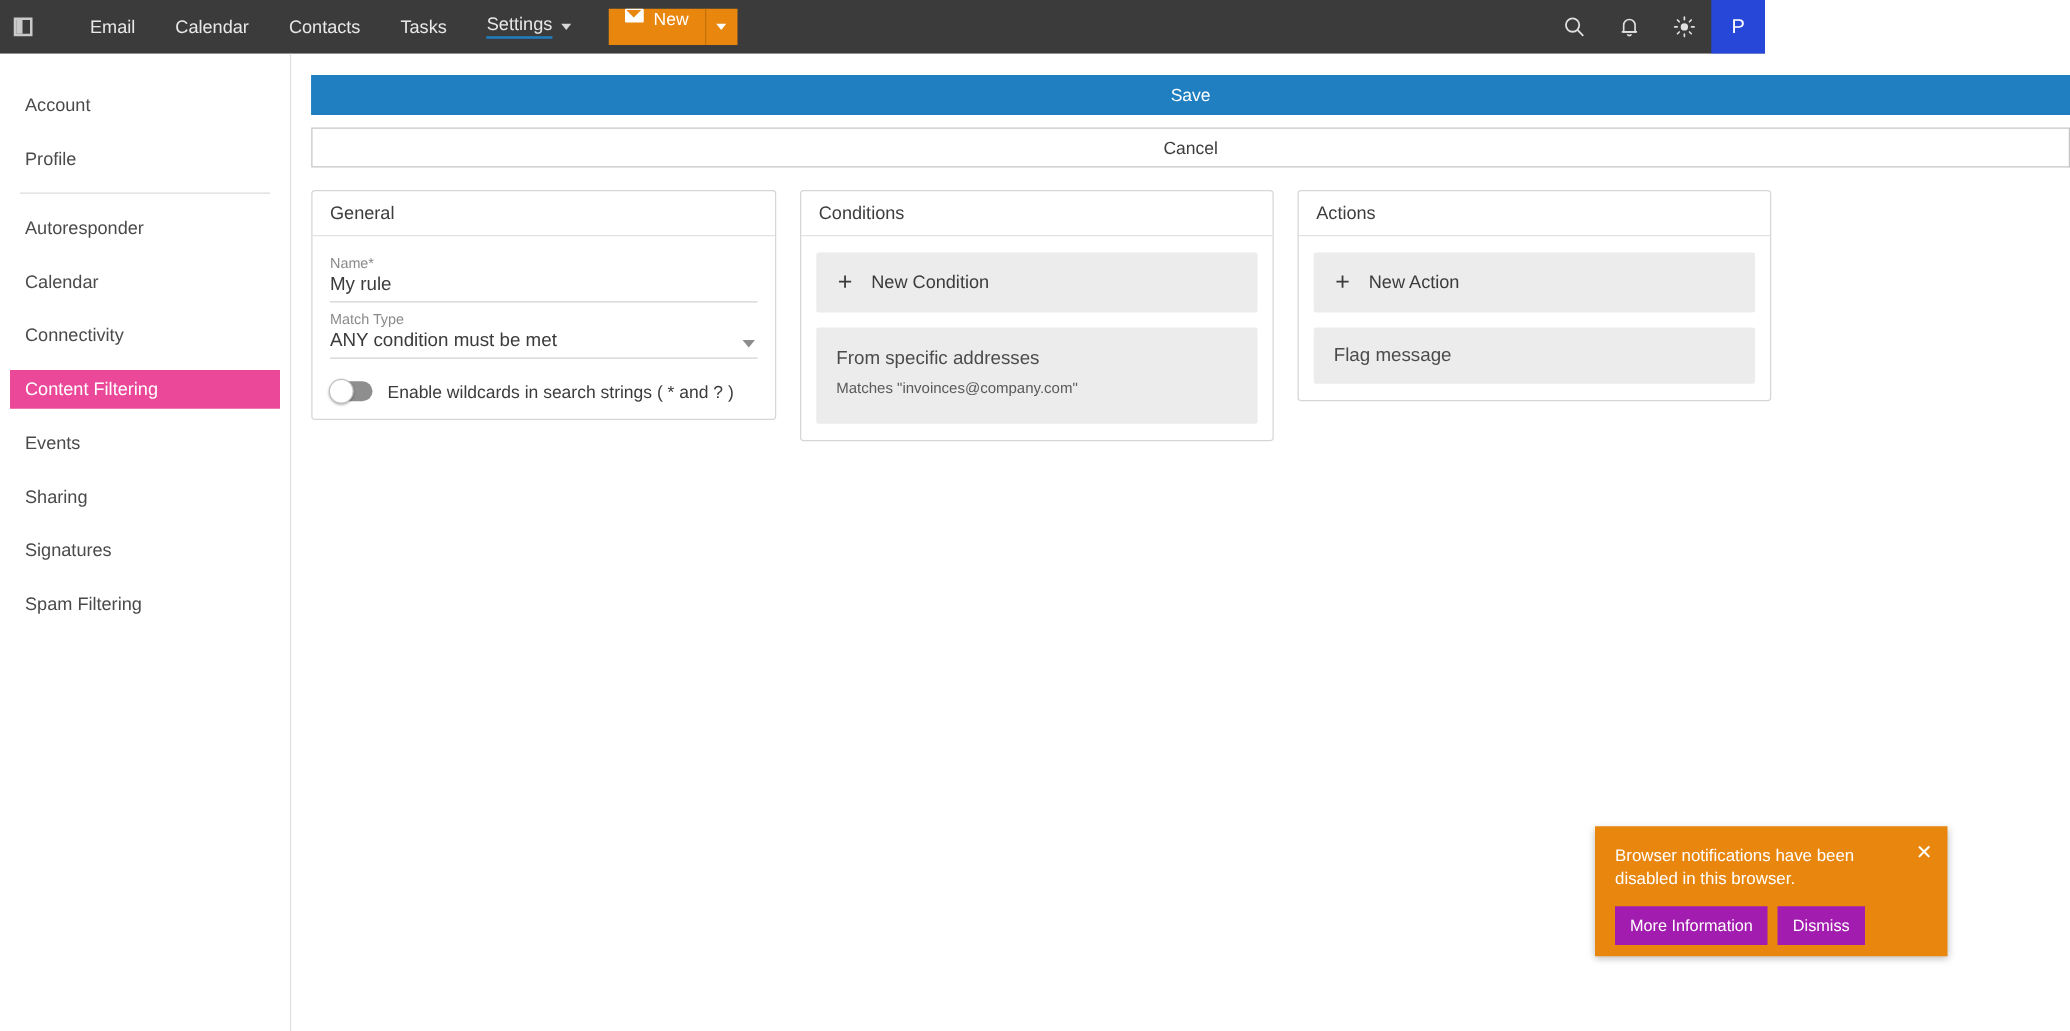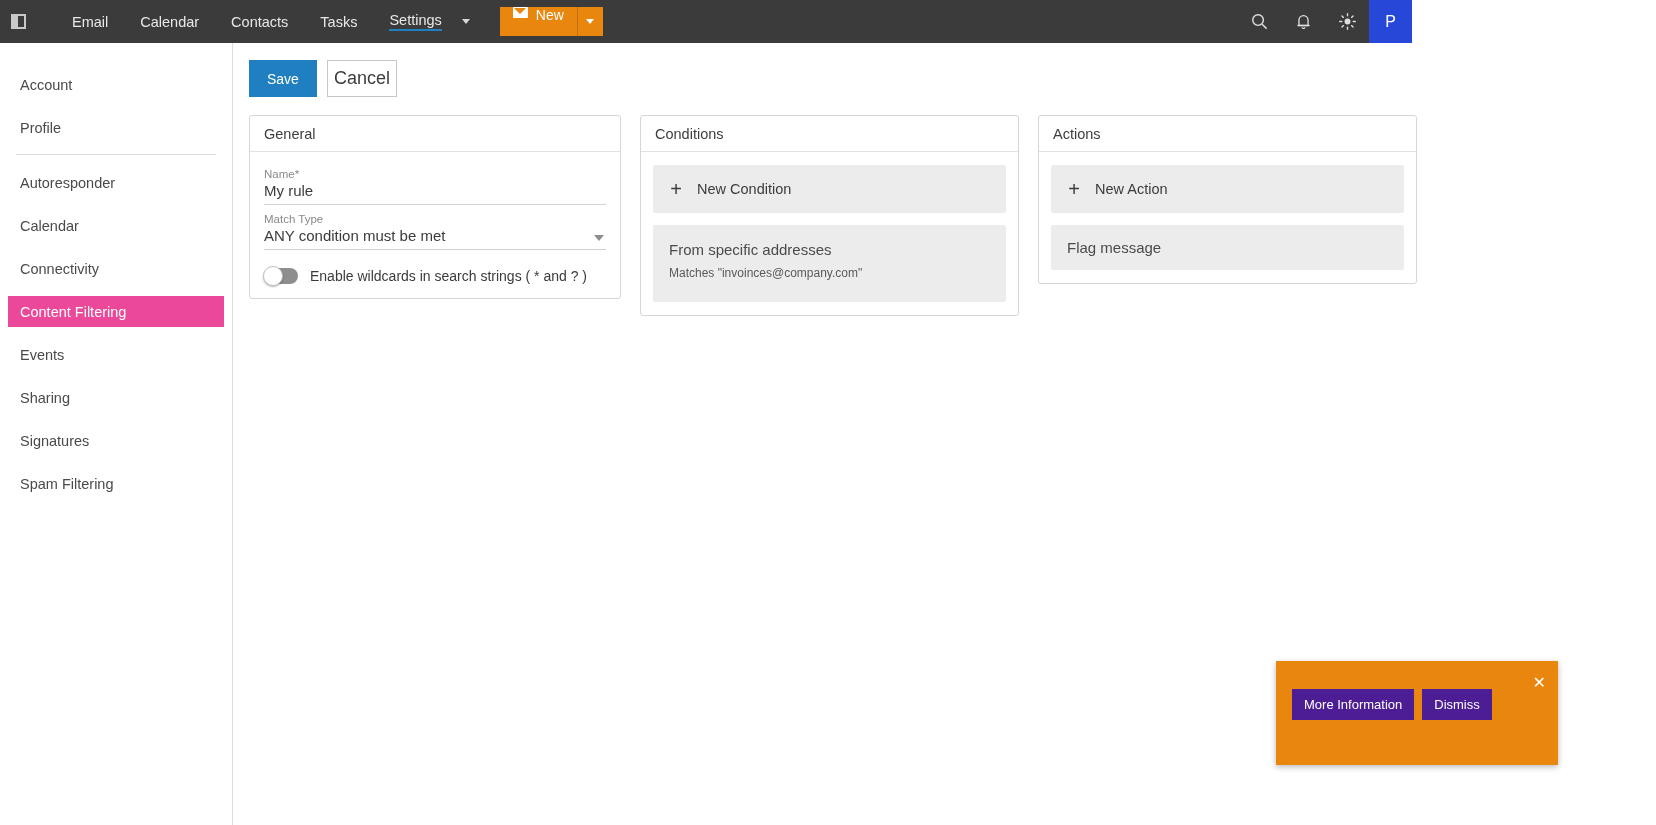--- a/index.html
+++ b/index.html
@@ -31,21 +31,21 @@
   .panel-toggle .glyph::before {
     content: ""; width: 5px; background: #c9c9c9;
   }
   .nav-items { display: flex; align-items: center; height: 43px; margin-left: 20px; }
   .nav-item {
     color: #e8e8e8; font-size: 14.5px;
     padding: 0 16px; height: 43px;
     display: flex; align-items: center;
     cursor: pointer; white-space: nowrap;
   }
-  .nav-item.active { position: relative; gap: 13px; }
+  .nav-item.active { position: relative; }
   .nav-item.active .nav-label {
     border-bottom: 2px solid #1f7fc0; padding-bottom: 1px;
   }
   .nav-caret {
     width: 0; height: 0; margin-left: 7px;
     border-left: 4px solid transparent;
     border-right: 4px solid transparent;
     border-top: 5px solid #d8d8d8;
   }
   .new-btn-group {
@@ -113,31 +113,31 @@
     margin: 11px 16px 11px 16px;
   }
 
   
   .main {
     position: absolute; top: 43px; left: 233px;
     width: 1423px; height: 782px;
     background: #fff;
     padding: 17px 0 0 16px;
   }
-  .action-row { display: flex; gap: 10px; margin-bottom: 18px; }
+  .action-row { display: flex; gap: 10px; margin-bottom: 18px; flex-direction: column; }
   .btn-primary {
     background: #1f7fc0; color: #fff;
     border: 1px solid #1f7fc0;
     font-size: 14px; padding: 7px 17px;
     cursor: pointer; font-family: inherit;
   }
   .btn-default {
     background: #fff; color: #3d3d3d;
     border: 1px solid #c6c6c6;
-    font-size: 18px; padding: 7px 6px;
+    font-size: 14px; padding: 7px 6px;
     cursor: pointer; font-family: inherit;
   }
 
   .panels { display: flex; gap: 19px; align-items: flex-start; }
   .card {
     background: #fff;
     border: 1px solid #d6d6d6;
     border-radius: 3px;
   }
   .card-header {
@@ -213,21 +213,21 @@
     color: #fff; font-size: 13.5px; line-height: 1.35;
     width: 215px;
   }
   .toast-close {
     position: absolute; right: 12px; top: 14px;
     color: #fff; font-size: 16px; line-height: 1;
     cursor: pointer;
   }
   .toast-btns { display: flex; gap: 8px; margin-top: 13px; }
   .toast-btn {
-    background: #4c1d95; color: #fff; border: none;
+    background: #a21caf; color: #fff; border: none;
     font-size: 13px; padding: 8px 12px;
     cursor: pointer; font-family: inherit;
   }
 </style>
 </head>
 <body>
 
 <div class="topbar">
   <div class="panel-toggle">
     <span class="glyph"></span>
@@ -385,17 +385,18 @@
           <div class="tile-title">Flag message</div>
         </div>
       </div>
     </div>
 
   </div>
 </div>
 
 <div class="toast">
   <div class="toast-close">✕</div>
+  <div class="toast-text">Browser notifications have been disabled in this browser.</div>
   <div class="toast-btns">
     <button class="toast-btn">More Information</button>
     <button class="toast-btn">Dismiss</button>
   </div>
 </div>
 
 </body></html>

